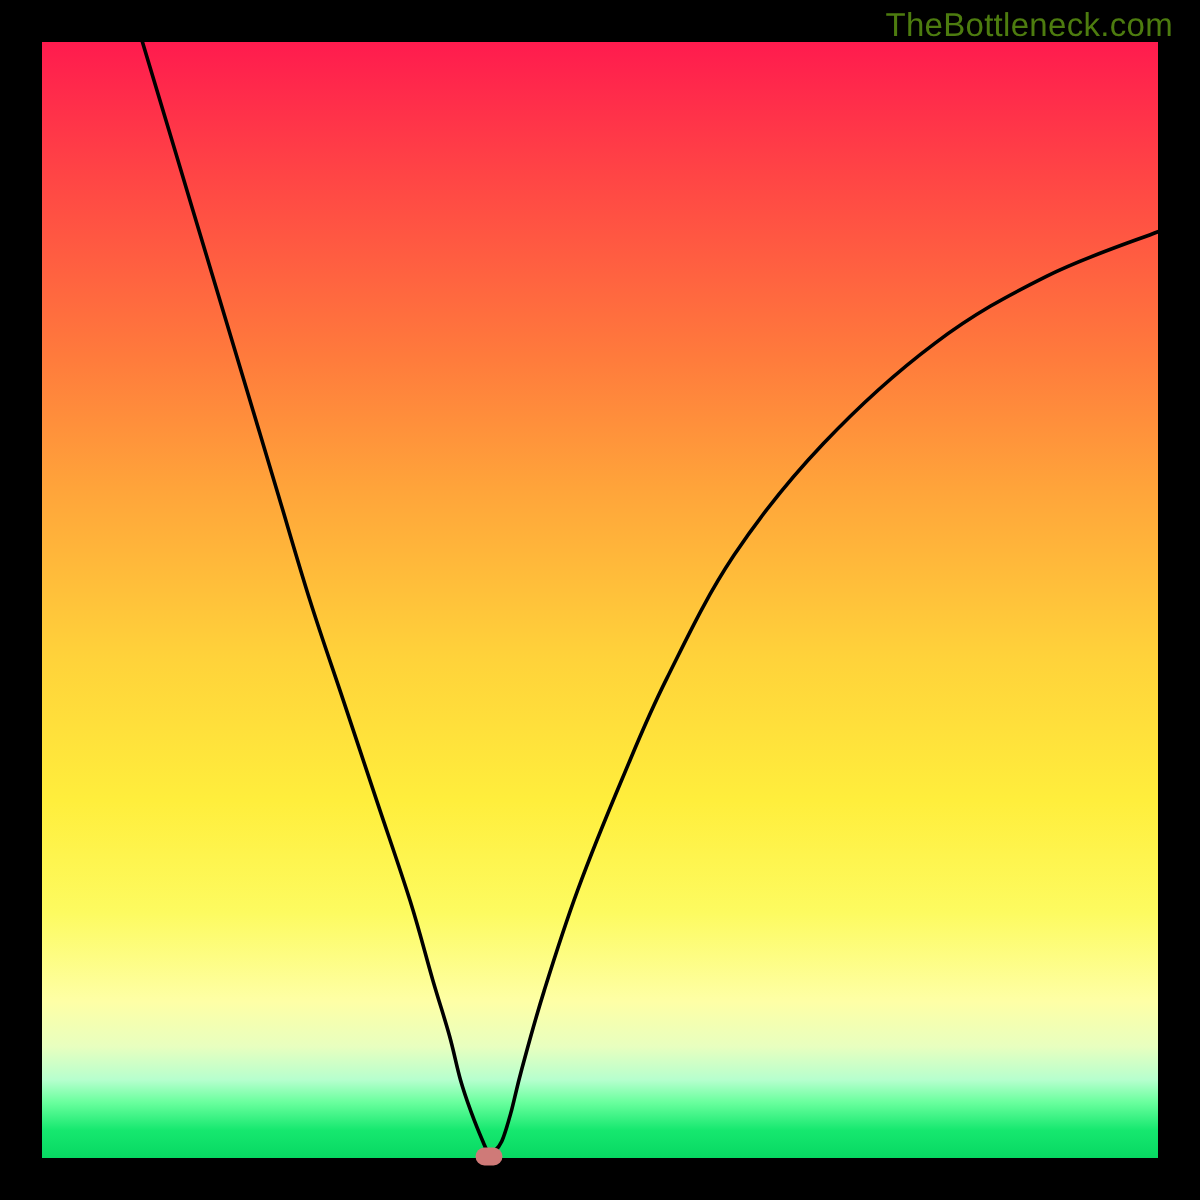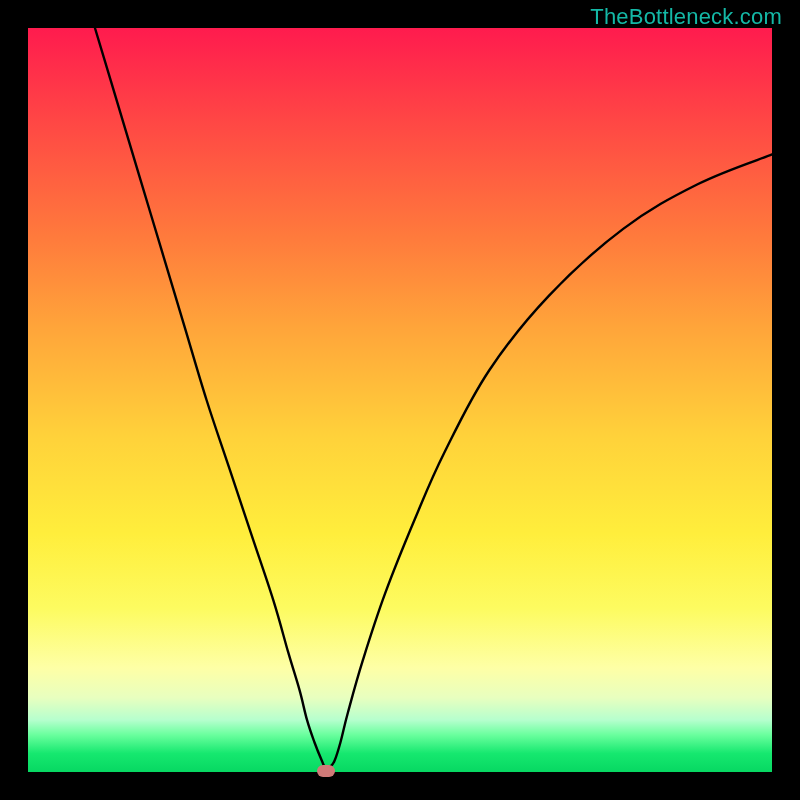--- a/index.html
+++ b/index.html
@@ -30,21 +30,21 @@
       #b6ffce 93%,
       #6aff9e 95%,
       #16e86f 97.5%,
       #07d862 100%
     );
   }
   .watermark {
     position: absolute;
     top: 4px;
     right: 18px;
-    color: #14b8a6;
+    color: #4d7c0f;
     font-size: 22px;
     letter-spacing: 0.2px;
     font-weight: 500;
   }
   svg.curve {
     position: absolute;
     left: 0;
     top: 0;
     width: 744px;
     height: 744px;

